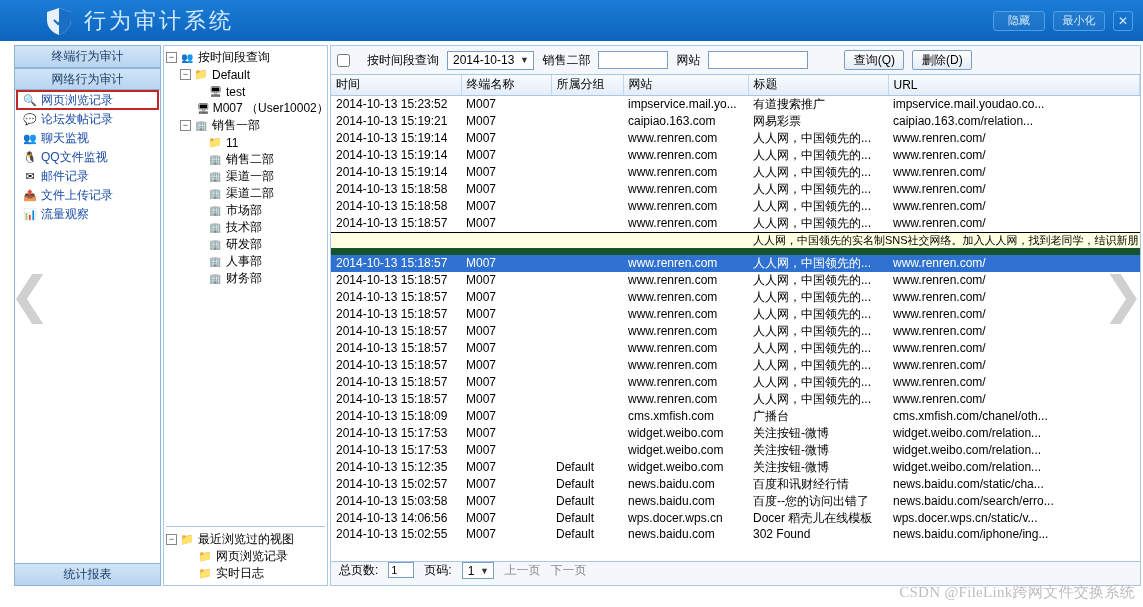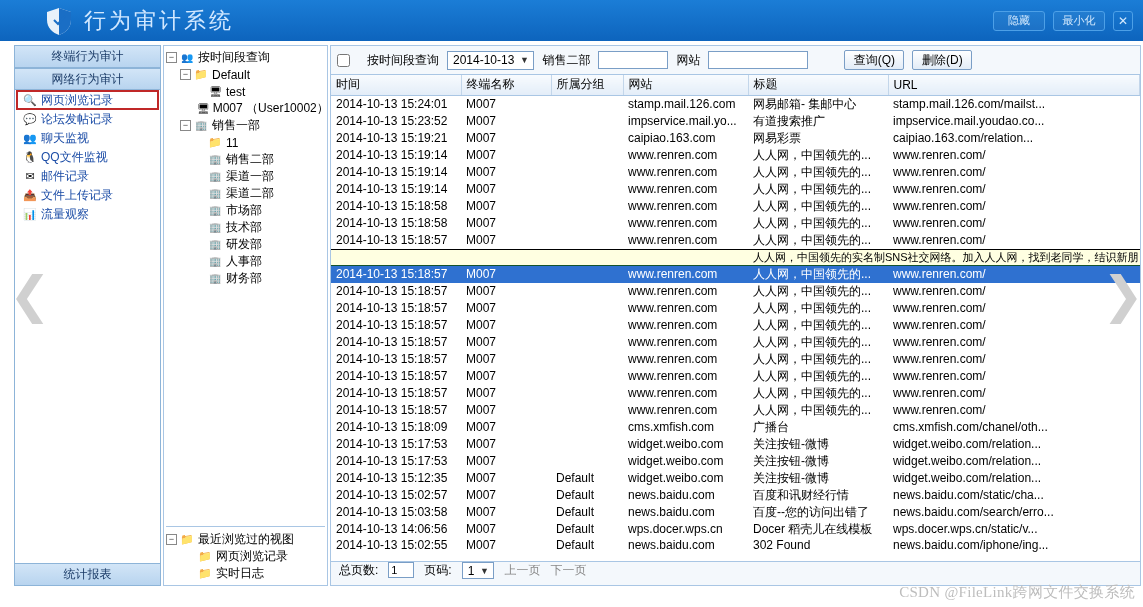--- a/index.html
+++ b/index.html
@@ -51,21 +51,21 @@
 .dropdown .dd-arrow { width:14px; text-align:center; font-size:9px; color:#333; }
 .btn { height:20px; min-width:60px; border:1px solid #7a9ec6; background:linear-gradient(#fff,#e2ecf7); border-radius:2px; display:flex; align-items:center; justify-content:center; cursor:pointer; padding:0 8px; }
 
 
 .table-wrap { flex:1; border:1px solid #a9c6e4; border-top:none; overflow:auto; position:relative; }
 table { border-collapse:collapse; width:100%; table-layout:fixed; font-family:"SimSun"; }
 thead th { height:20px; background:linear-gradient(#f8fbfe,#e3edf8); border-right:1px solid #c3d6ea; border-bottom:1px solid #a9c6e4; text-align:left; padding-left:5px; color:#000; font-weight:normal; position:sticky; top:0; }
 tbody td { height:15px; padding-left:5px; color:#000; white-space:nowrap; overflow:hidden; text-overflow:ellipsis; font-size:12px; }
 .col-time{width:130px;} .col-term{width:90px;} .col-group{width:72px;} .col-site{width:125px;} .col-title{width:140px;} .col-url{width:auto;}
 tr.selected td { background:#2f71d0; color:#fff; }
-tr.tooltip-row td { background:#ffffe1; border-top:1px solid #000; border-bottom:1px solid #14532d; font-size:11px; }
+tr.tooltip-row td { background:#ffffe1; border-top:1px solid #000; border-bottom:7px solid #14532d; font-size:11px; }
 
 .pager { height:24px; border:1px solid #a9c6e4; border-top:none; background:#f4f8fc; display:flex; align-items:flex-start; padding:0 8px; gap:10px; font-family:"SimSun"; position:relative; }
 .pager-input{ width:26px; height:16px; border:1px solid #7a9ec6; text-align:left; padding-left:2px; font-size:11px; }
 .pager .dropdown { height:17px; }
 .pager-link { color:#888; cursor:pointer; }
 
 .watermark { position:absolute; right:8px; bottom:5px; color:#bdbdbd; font-size:15px; font-family:Liberation Serif, serif; letter-spacing:0.3px; pointer-events:none; z-index:20; }
 
 
 .ic-folder::before{content:"📁";font-size:11px;}
@@ -252,28 +252,20 @@
           <th class="col-time">时间</th>
           <th class="col-term">终端名称</th>
           <th class="col-group">所属分组</th>
           <th class="col-site">网站</th>
           <th class="col-title">标题</th>
           <th class="col-url">URL</th>
         </tr>
           </thead>
         <tbody id="tbody">
             <tr>
-              <td>2014-10-13 15:24:01</td>
-              <td>M007</td>
-              <td></td>
-              <td>stamp.mail.126.com</td>
-              <td>网易邮箱- 集邮中心</td>
-              <td>stamp.mail.126.com/mailst...</td>
-            </tr>
-            <tr>
               <td>2014-10-13 15:23:52</td>
               <td>M007</td>
               <td></td>
               <td>impservice.mail.yo...</td>
               <td>有道搜索推广</td>
               <td>impservice.mail.youdao.co...</td>
             </tr>
             <tr>
               <td>2014-10-13 15:19:21</td>
               <td>M007</td>

